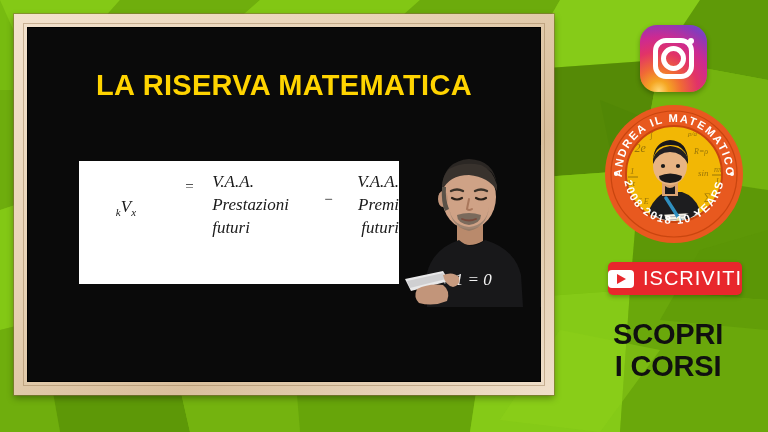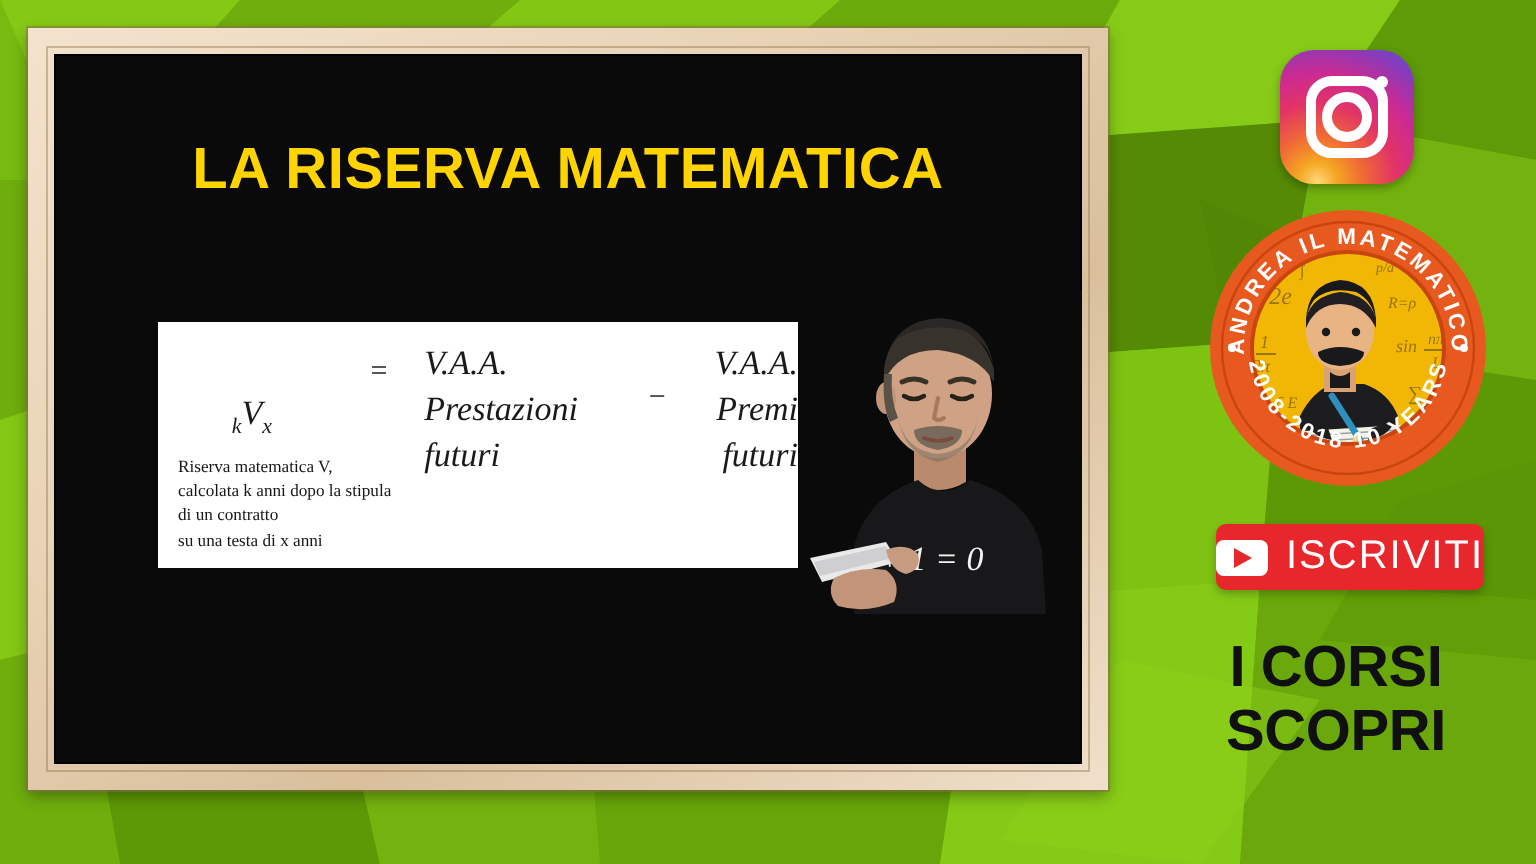--- a/index.html
+++ b/index.html
@@ -323,24 +323,20 @@
             <div>Prestazioni</div>
             <div>futuri</div>
           </div>
           <div class="op">−</div>
           <div class="term term-2">
             <div>V.A.A.</div>
             <div>Premi</div>
             <div>futuri</div>
           </div>
         </div>
-        <div class="caption">Riserva matematica V,
-calcolata k anni dopo la stipula
-di un contratto
-su una testa di x anni</div>
       </div>
 
       <div class="person">
         <svg viewBox="0 0 162 162" xmlns="http://www.w3.org/2000/svg">
           <rect width="162" height="162" fill="#0a0a0a"></rect>
 
           <path d="M58 78 L58 96 Q70 104 84 96 L84 78 Z" fill="#b98a6c"></path>
 
           <path d="M28 162 L28 128 Q34 104 60 95 Q72 106 86 95 Q116 104 122 130 L124 162 Z" fill="#18181a"></path>
 
@@ -453,18 +449,18 @@
         <circle cx="128" cy="70" r="2" fill="#ffffff"></circle>
       </svg>
     </div>
 
     <div class="yt-btn">
       <span class="yt-play"></span>
       <span class="yt-label">ISCRIVITI</span>
     </div>
 
     <div class="cta">
+      <span>SCOPRI</span>
       <span>I CORSI</span>
-      <span>SCOPRI</span>
     </div>
   </div>
 
 </div>
 
 </body></html>

